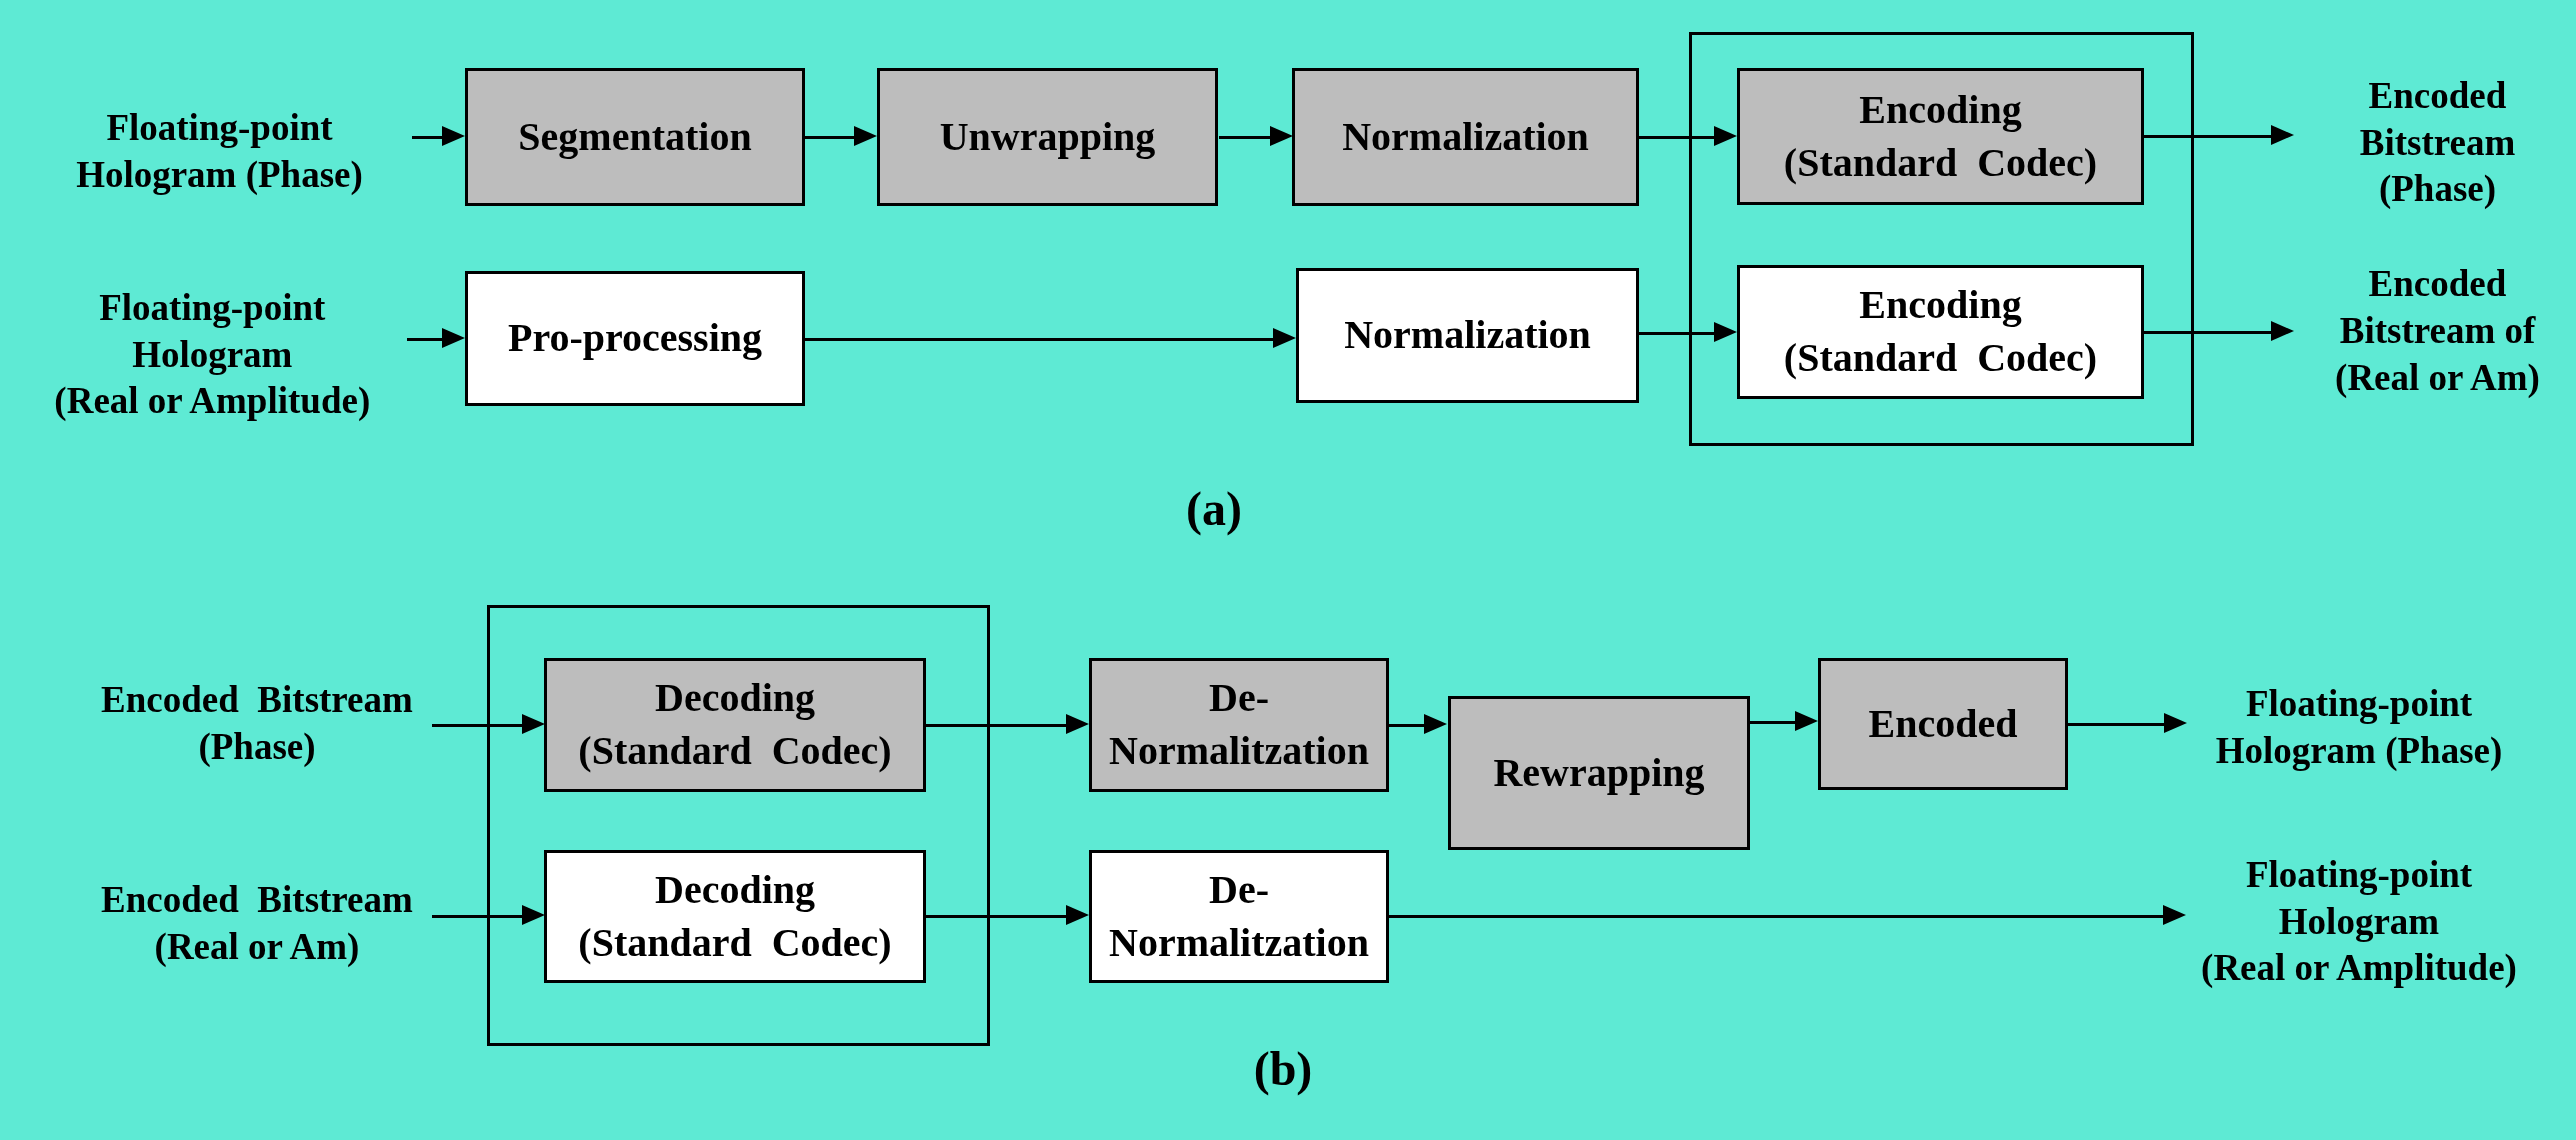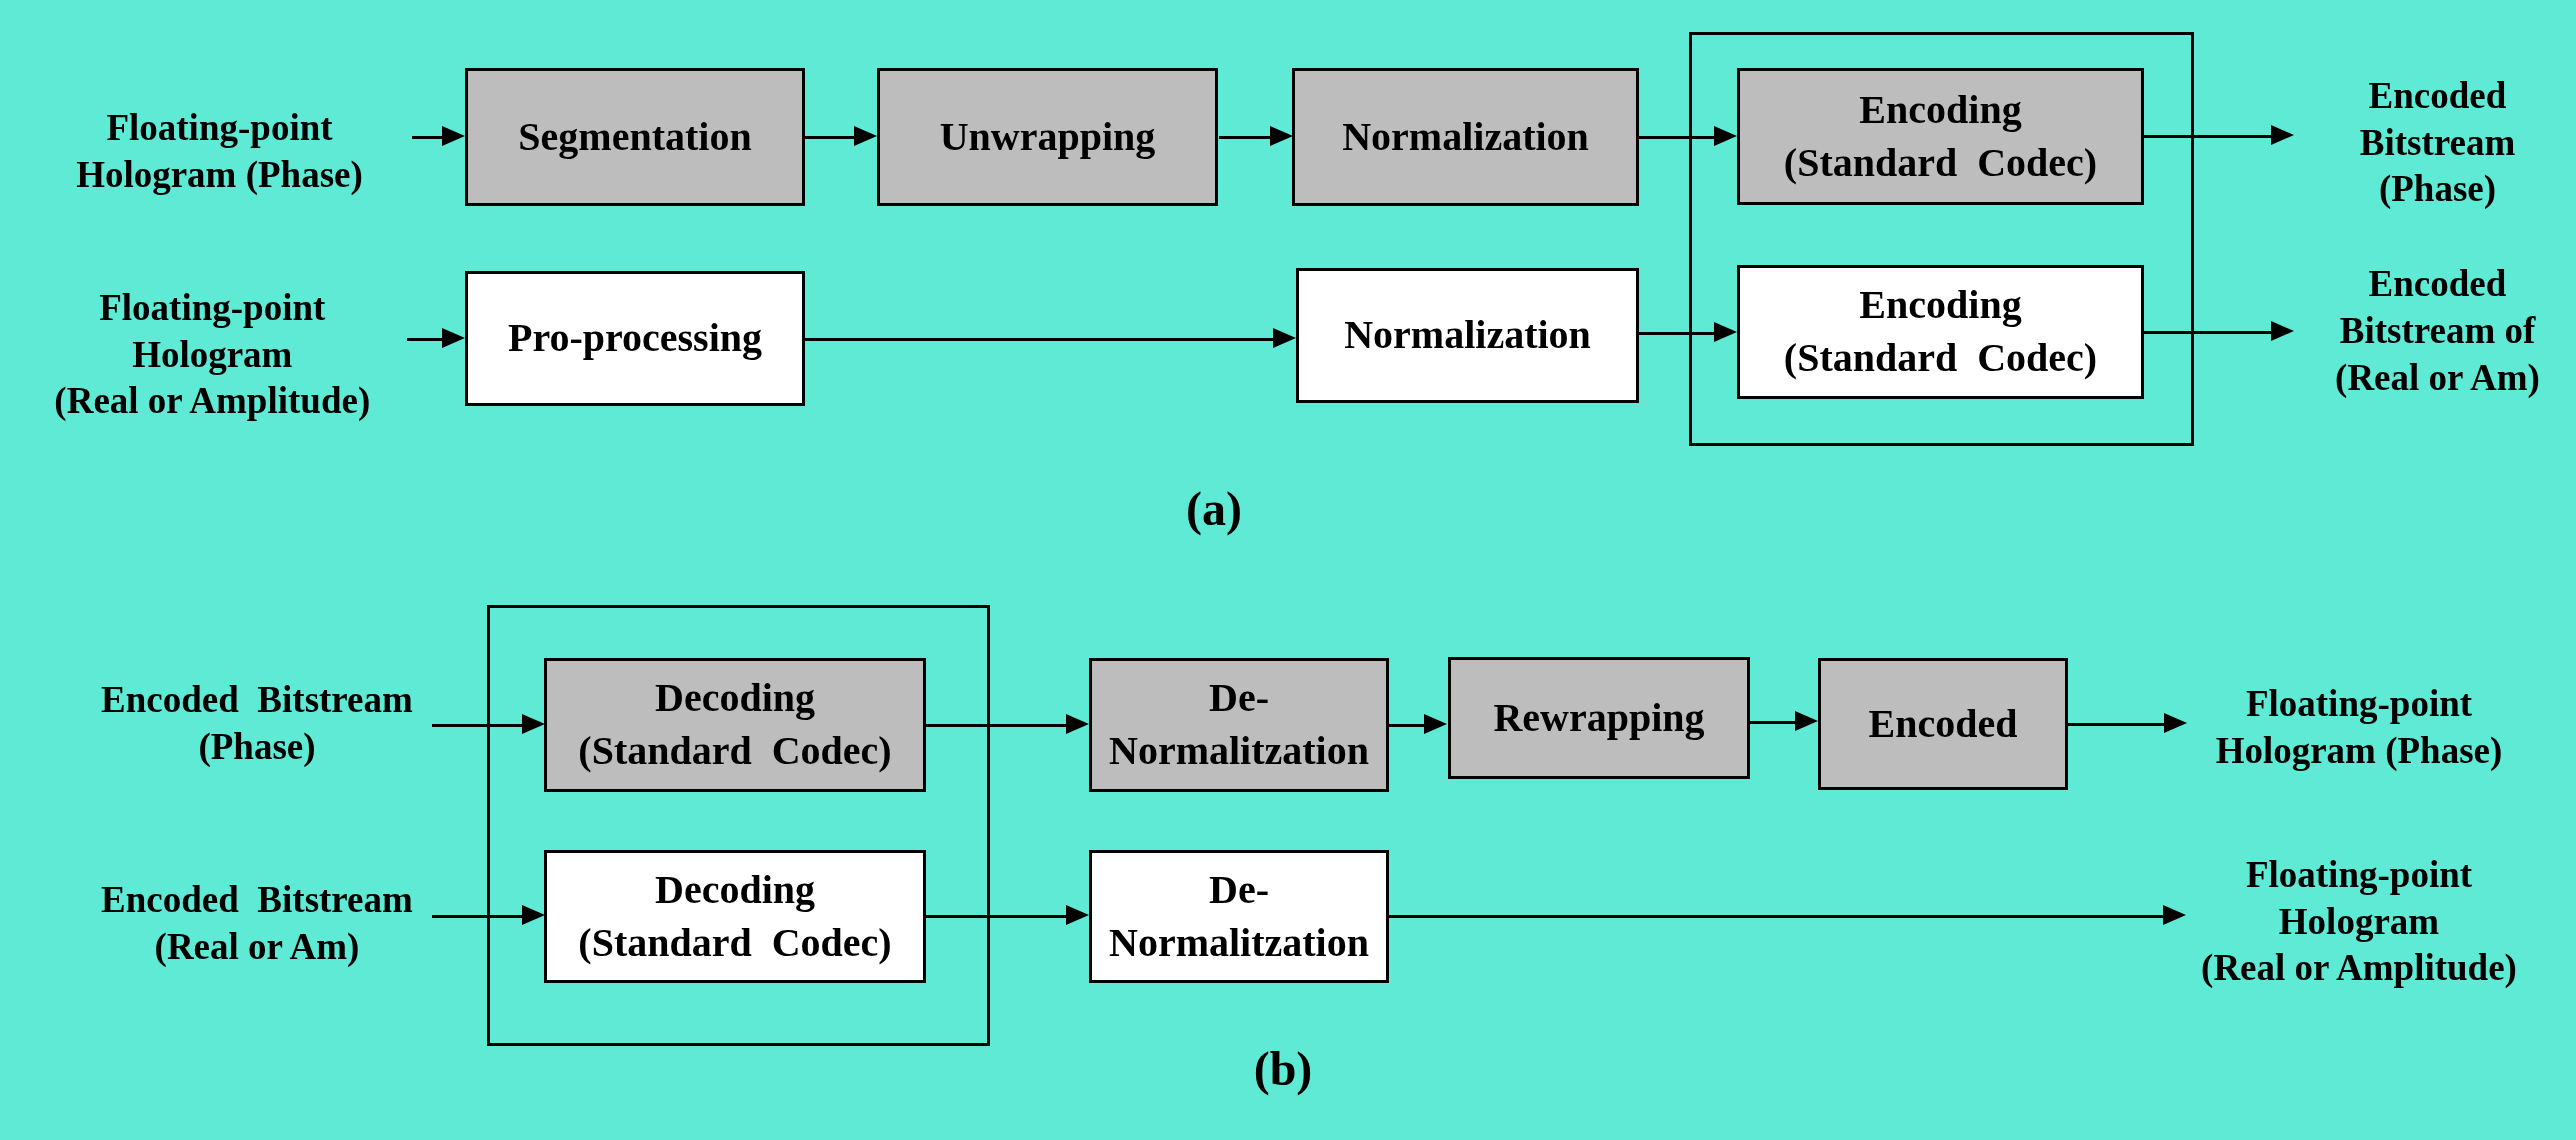--- a/index.html
+++ b/index.html
@@ -103,21 +103,21 @@
 
   <div class="lbl" style="left:61px;top:673px;width:392px;height:101px;">Encoded  Bitstream
 (Phase)</div>
   <div class="arrow" style="left:432px;top:724px;width:91px;"></div>
   <div class="box" style="left:544px;top:658px;width:382px;height:134px;">Decoding
 (Standard  Codec)</div>
   <div class="arrow" style="left:926px;top:724px;width:141px;"></div>
   <div class="box" style="left:1089px;top:658px;width:300px;height:134px;">De-
 Normalitzation</div>
   <div class="arrow" style="left:1388px;top:724px;width:37px;"></div>
-  <div class="box" style="left:1448px;top:657px;width:302px;height:122px;">Rewrapping</div>
+  <div class="box" style="left:1448px;top:696px;width:302px;height:154px;">Rewrapping</div>
   <div class="arrow" style="left:1750px;top:721px;width:46px;"></div>
   <div class="box" style="left:1818px;top:658px;width:250px;height:132px;">Encoded</div>
   <div class="arrow" style="left:2068px;top:723px;width:97px;"></div>
   <div class="lbl" style="left:2186px;top:677px;width:346px;height:101px;">Floating-point
 Hologram (Phase)</div>
 
   <div class="lbl" style="left:61px;top:873px;width:392px;height:101px;">Encoded  Bitstream
 (Real or Am)</div>
   <div class="arrow" style="left:432px;top:915px;width:91px;"></div>
   <div class="box white" style="left:544px;top:850px;width:382px;height:133px;">Decoding

